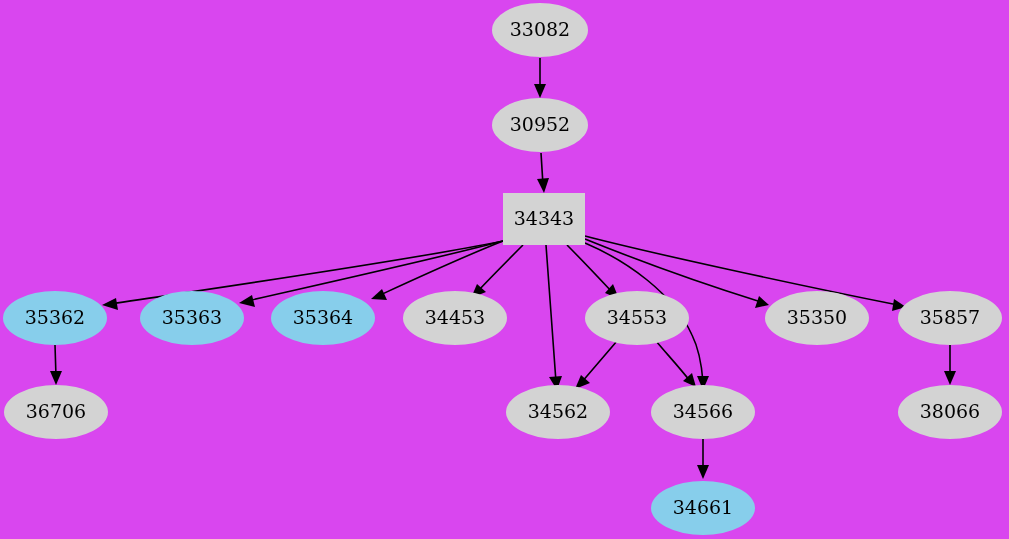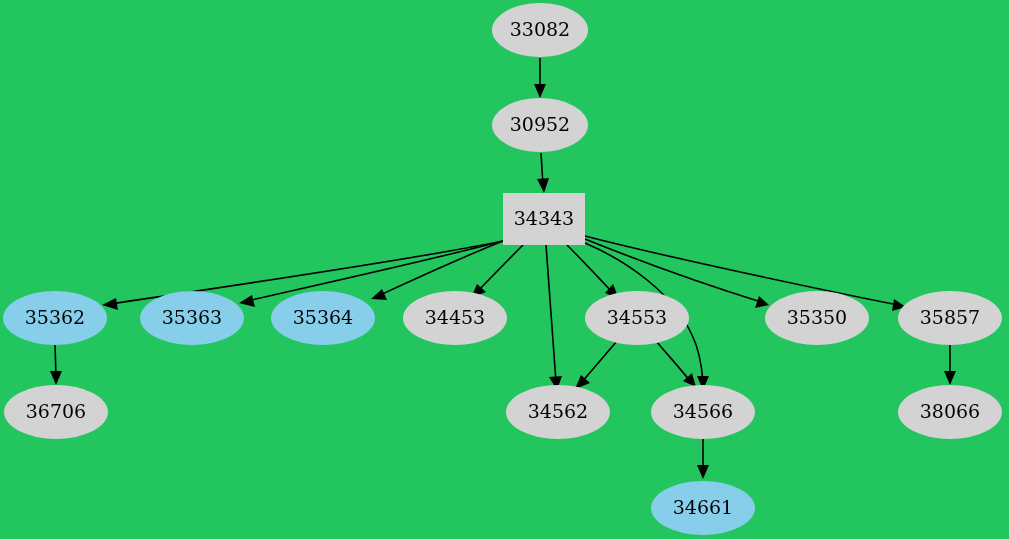--- a/index.html
+++ b/index.html
@@ -7,21 +7,21 @@
     padding: 0;
     background: #ffffff;
   }
   body {
     font-family: "DejaVu Serif", serif;
   }
   #graph-canvas {
     position: relative;
     width: 1009px;
     height: 539px;
-    background: #22c55e;
+    background: #d946ef;
     overflow: hidden;
   }
   #graph-svg {
     position: absolute;
     left: 0;
     top: 0;
     width: 1009px;
     height: 539px;
   }
   .node-shape {

